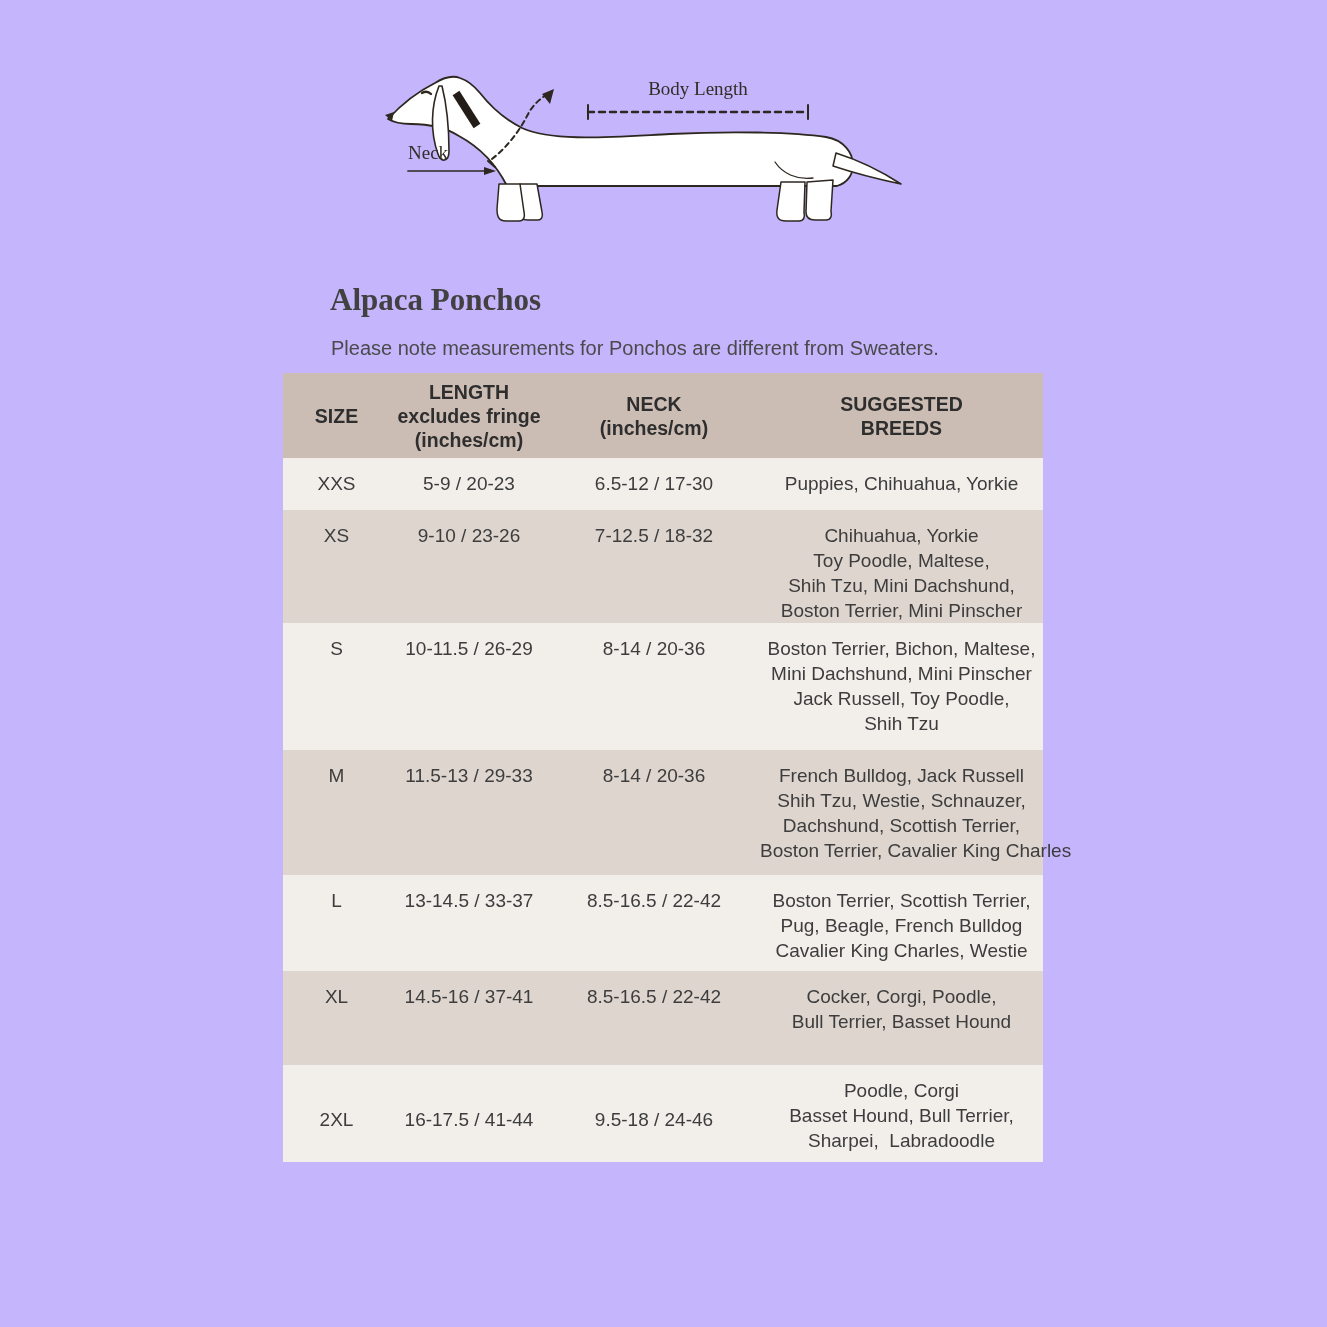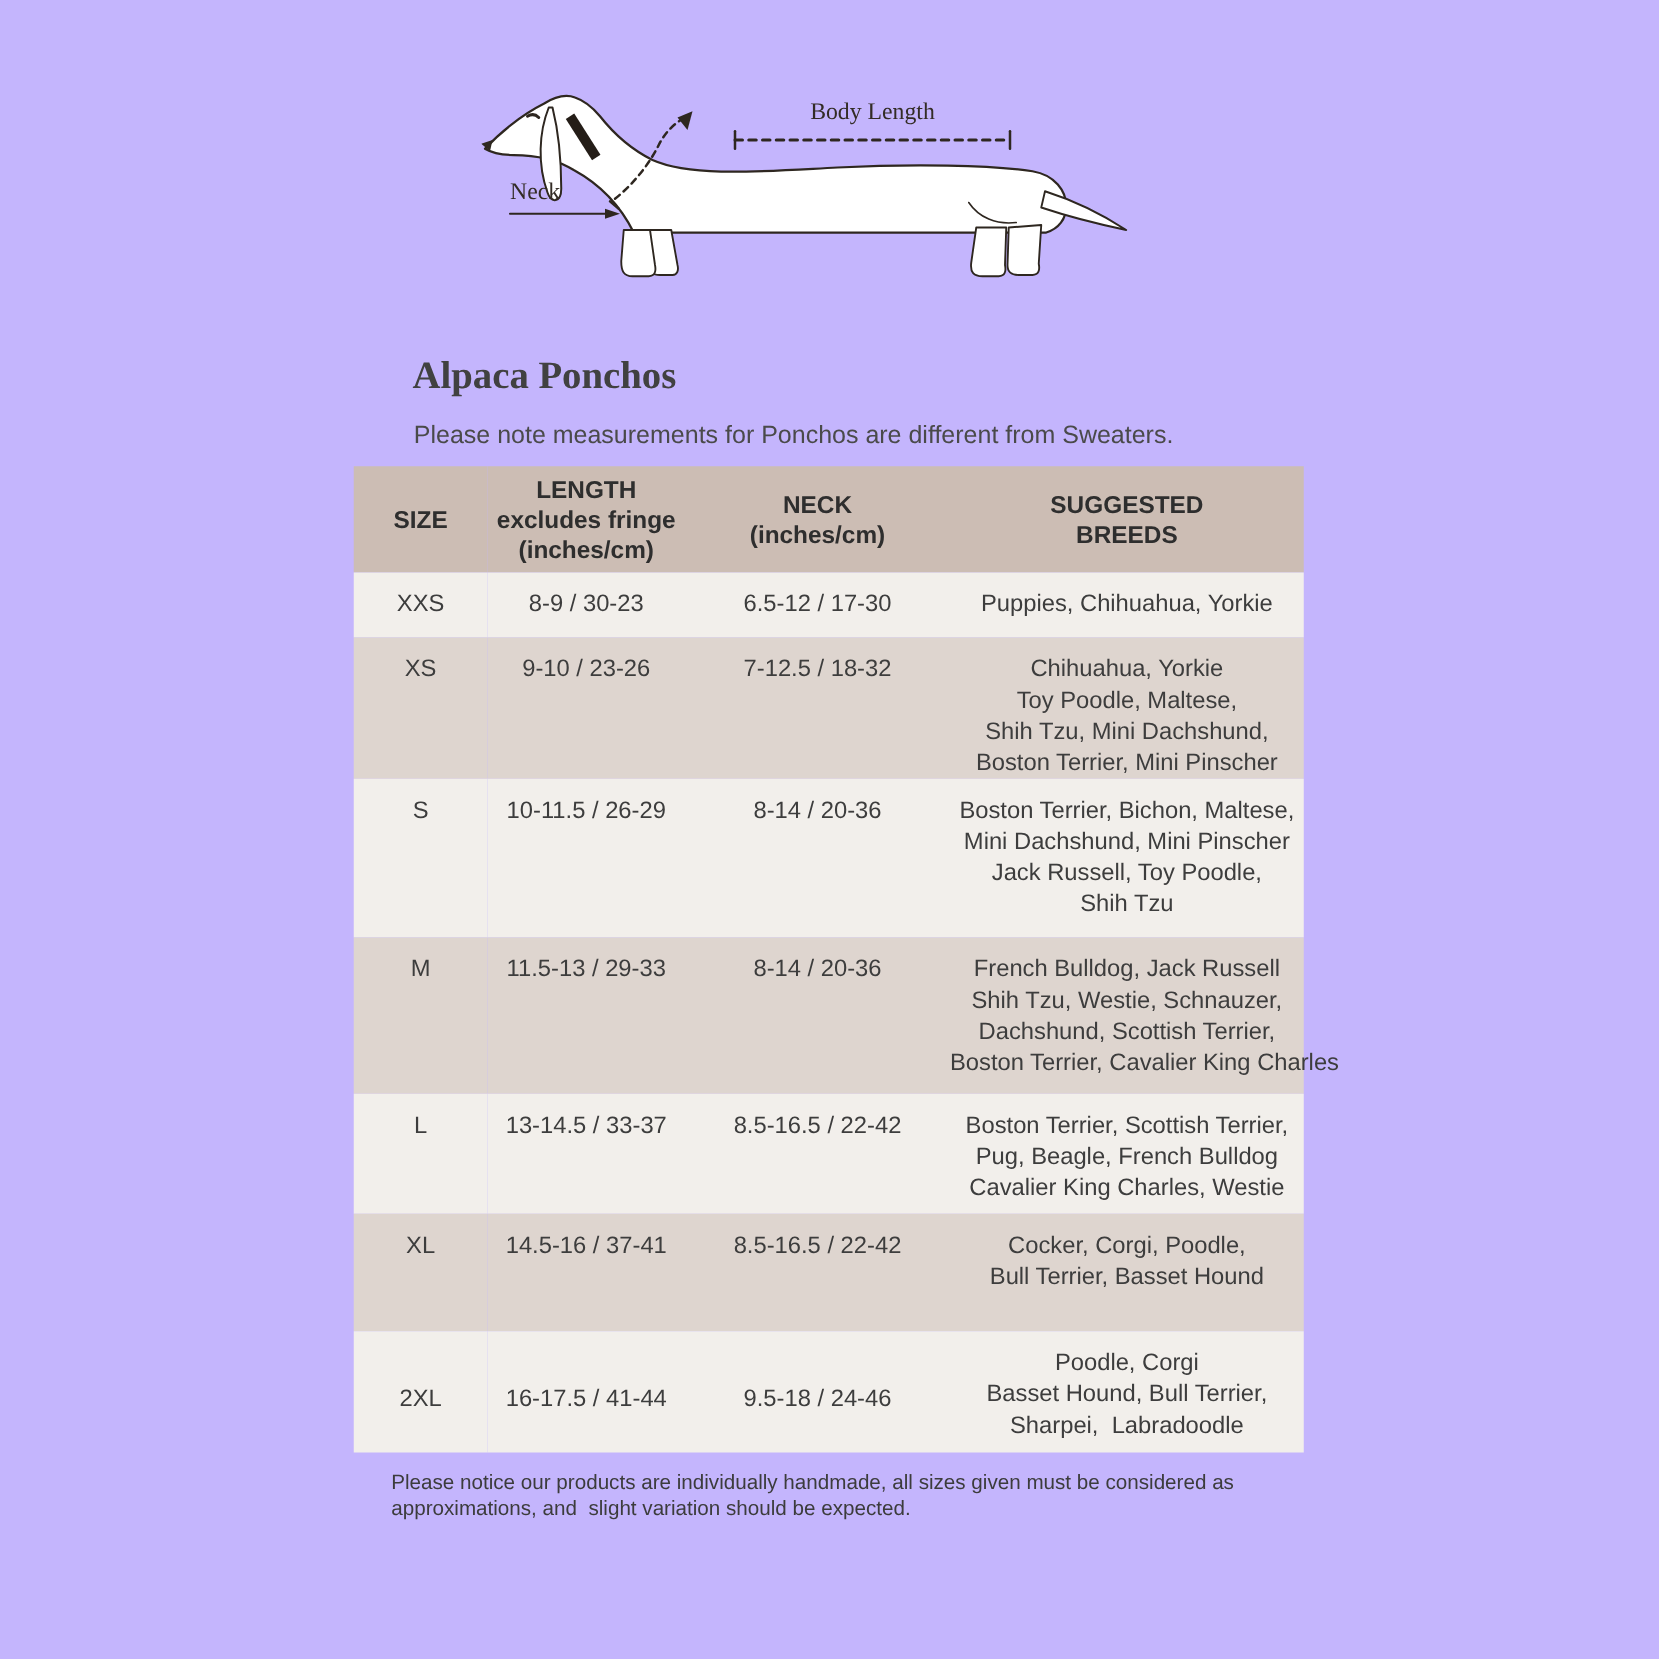--- a/index.html
+++ b/index.html
@@ -103,21 +103,21 @@
 (inches/cm)</th>
         <th>NECK
 (inches/cm)</th>
         <th>SUGGESTED
 BREEDS</th>
       </tr>
     </thead>
     <tbody>
       <tr>
         <td>XXS</td>
-        <td>8-9 / 30-23</td>
+        <td>5-9 / 20-23</td>
         <td>6.5-12 / 17-30</td>
         <td class="breeds">Puppies, Chihuahua, Yorkie</td>
       </tr>
       <tr>
         <td>XS</td>
         <td>9-10 / 23-26</td>
         <td>7-12.5 / 18-32</td>
         <td class="breeds">Chihuahua, Yorkie
 Toy Poodle, Maltese,
 Shih Tzu, Mini Dachshund,
@@ -161,17 +161,15 @@
         <td>16-17.5 / 41-44</td>
         <td>9.5-18 / 24-46</td>
         <td class="breeds">Poodle, Corgi
 Basset Hound, Bull Terrier,
 Sharpei,  Labradoodle</td>
       </tr>
     </tbody>
   </table>
 
   <div class="notes">
-    <p><span>Please notice our products are individually handmade, all sizes given must be considered as
-approximations, and  slight variation should be expected.</span></p>
   </div>
 
 </div>
 
 </body></html>

